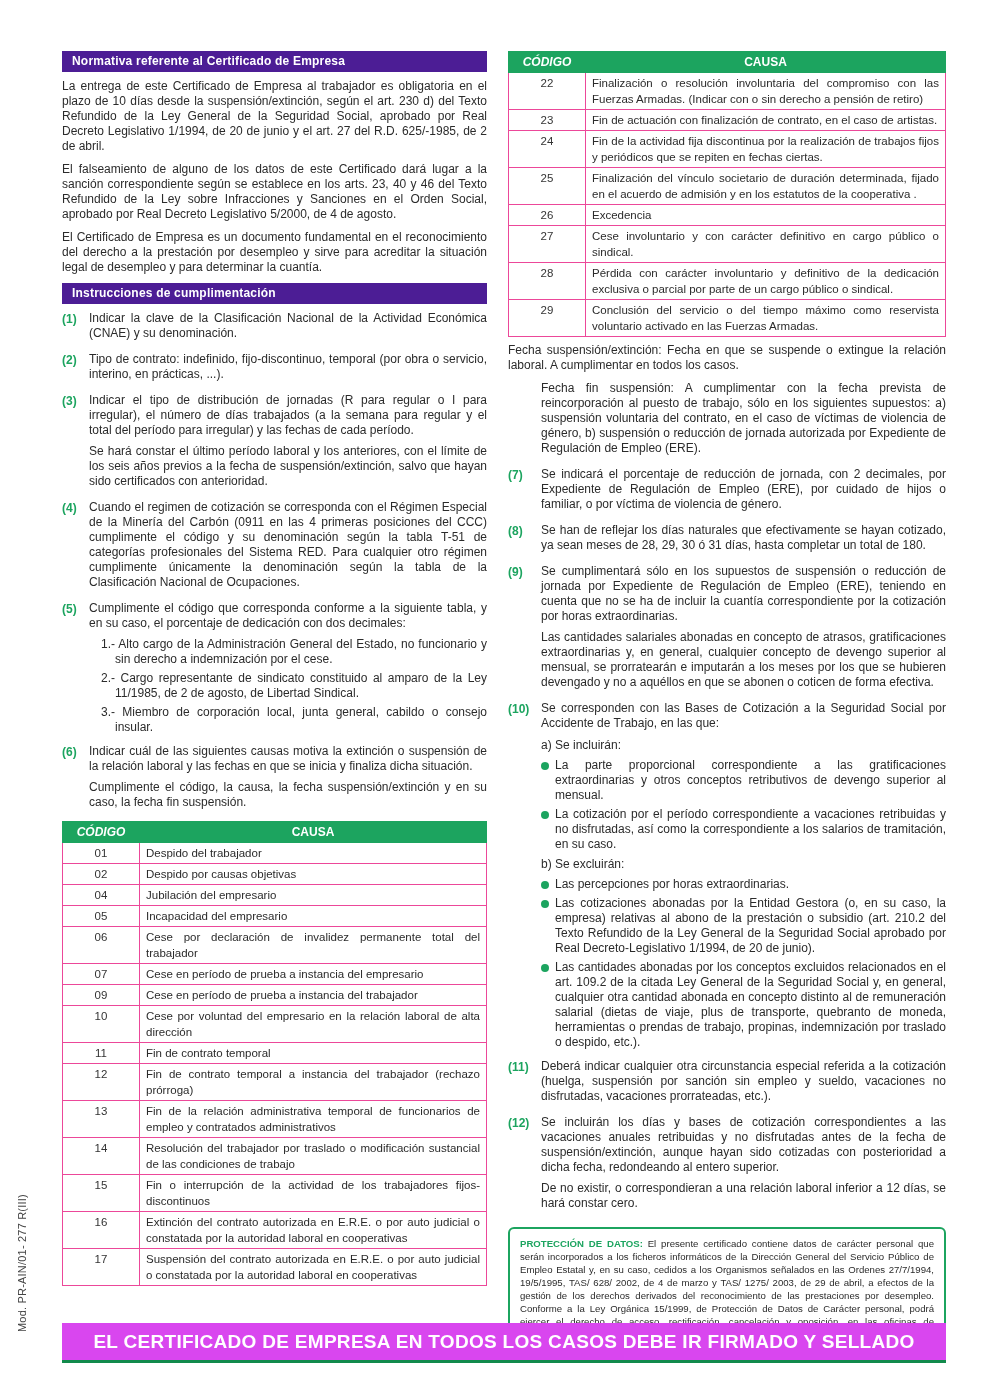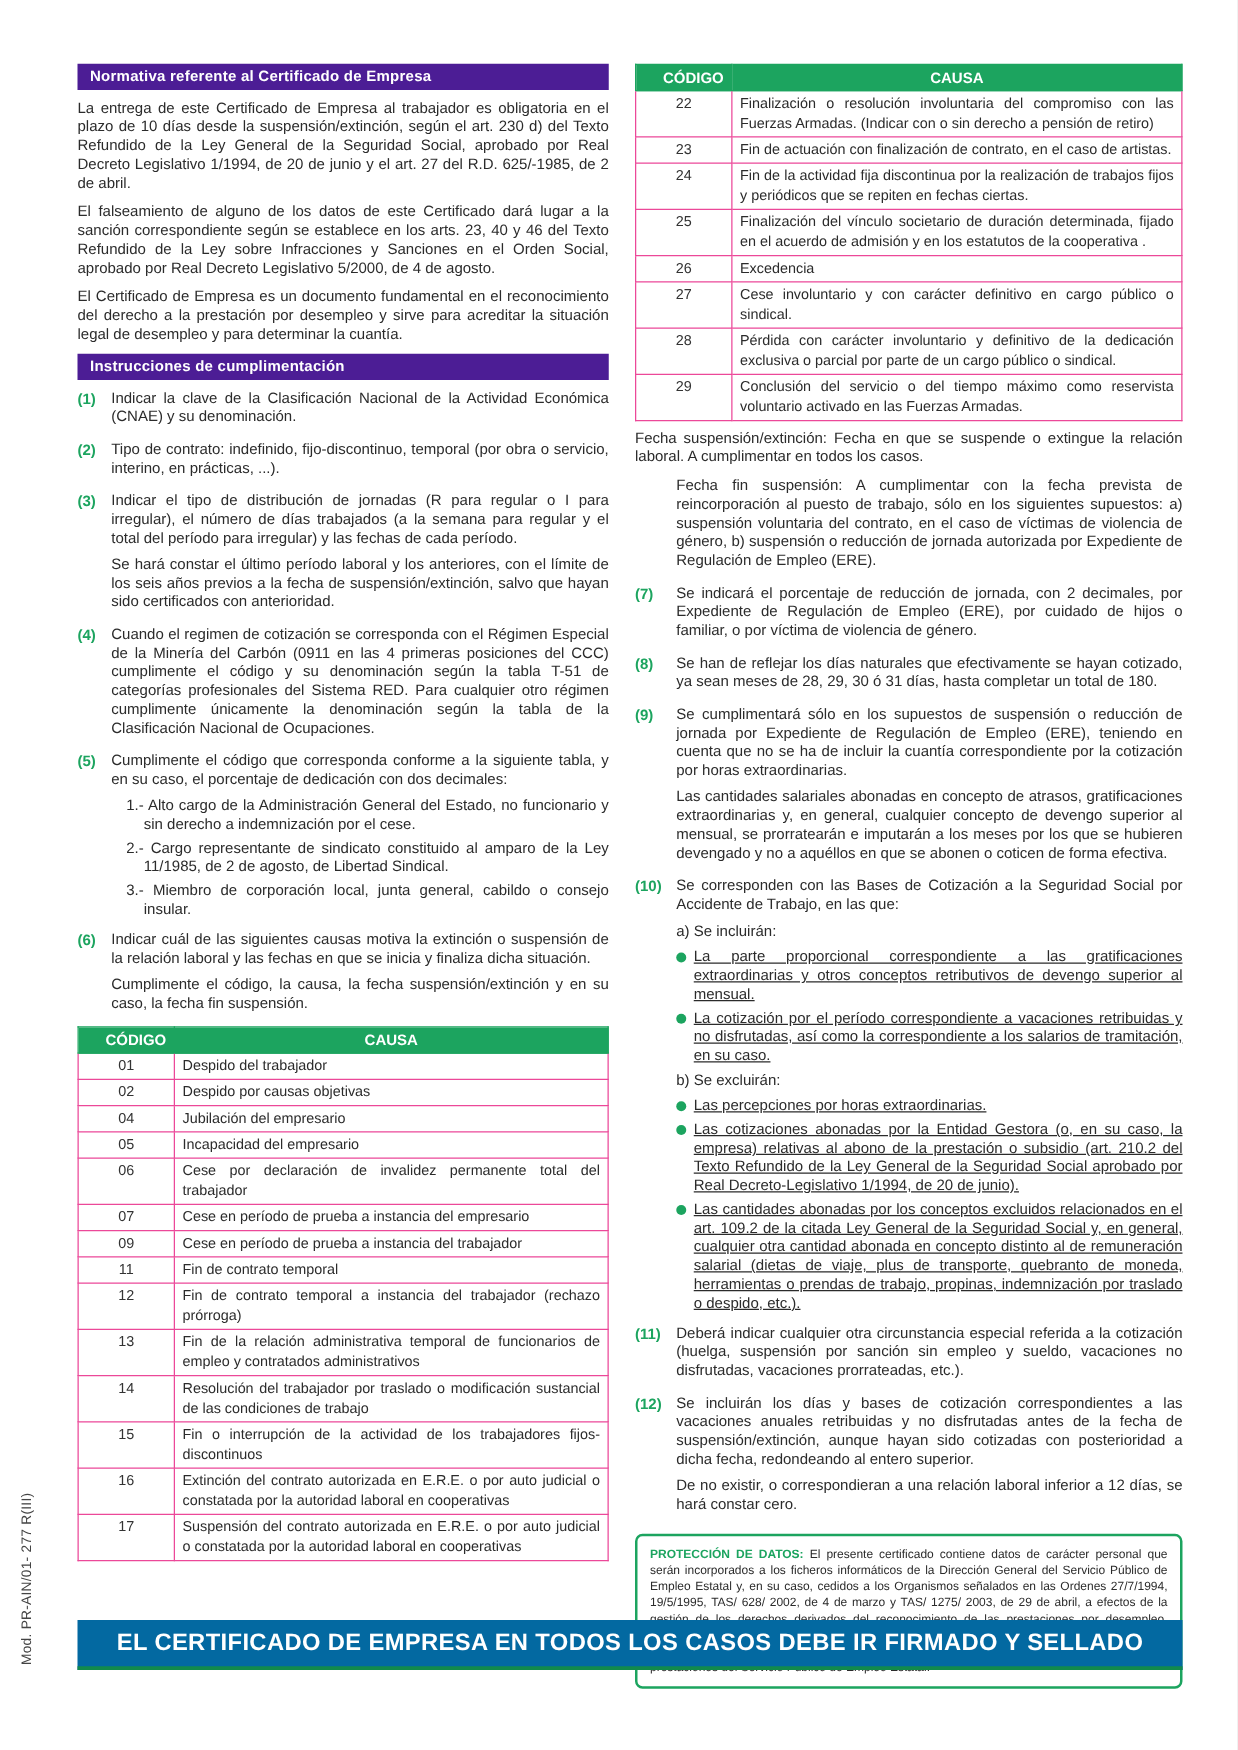--- a/index.html
+++ b/index.html
@@ -45,40 +45,40 @@
     font-size:12px; line-height:17px;
   }
   .col-right .inum{width:33px;}
   .ibody{flex:1; min-width:0;}
   .ibody p.body{margin-bottom:6px;}
   .sublist p.body{
     margin:0 0 4px 0;
     padding-left:26px; text-indent:-14px;
   }
   .sublabel{font-size:12px;line-height:17px;margin:2px 0 4px 0;}
-  .bullet-item{display:flex;margin:0 0 4px 0;text-decoration:underline;}
+  .bullet-item{display:flex;margin:0 0 4px 0;}
   .bullet-dot{
     flex:none;width:8px;height:8px;border-radius:50%;
     background:#1ca45f;margin:4px 6px 0 0;
   }
   .bullet-item p.body{margin:0;}
 
   
   table.codes{
     width:100%;
     border-collapse:collapse;
     margin-top:4px;
   }
   table.codes th{
     background:#1ca45f;color:#ffffff;
     font-size:12px;font-weight:600;
     padding:3px 6px;
     border:1px solid #1ca45f;
   }
-  table.codes th.h-codigo{text-align:right;width:64px;}
+  table.codes th.h-codigo{text-align:center;width:64px;font-style:italic;}
   table.codes th.h-causa{text-align:center;}
   table.codes td{
     border:1px solid #ec4899;
     font-size:11.5px;line-height:16px;
     padding:2px 6px;
     vertical-align:top;
   }
   table.codes td.code{text-align:center;width:64px;color:#333;}
   table.codes td.causa{text-align:justify;}
 
@@ -90,22 +90,22 @@
     margin-top:10px;
     font-size:9.6px;line-height:13px;
     text-align:justify;
     color:#2b2b2b;
   }
   .protect-label{color:#1ca45f;font-weight:bold;}
 
   
   .footer-banner{
     position:absolute;
-    left:62px; right:44px; top:1296px;
-    background:#0369a1;
+    left:62px; right:44px; top:1323px;
+    background:#d946ef;
     border-bottom:3px solid #128a4c;
     color:#ffffff;
     font-size:19px;font-weight:bold;
     letter-spacing:.3px;
     text-align:center;
     padding:8px 0 7px 0;
   }
 
   
   .model-code{
@@ -211,20 +211,24 @@
             </tr>
           <tr>
               <td class="code">07</td>
               <td class="causa">Cese en período de prueba a instancia del empresario</td>
             </tr>
           <tr>
               <td class="code">09</td>
               <td class="causa">Cese en período de prueba a instancia del trabajador</td>
             </tr>
           <tr>
+              <td class="code">10</td>
+              <td class="causa">Cese por voluntad del empresario en la relación laboral de alta dirección</td>
+            </tr>
+          <tr>
               <td class="code">11</td>
               <td class="causa">Fin de contrato temporal</td>
             </tr>
           <tr>
               <td class="code">12</td>
               <td class="causa">Fin de contrato temporal a instancia del trabajador (rechazo prórroga)</td>
             </tr>
           <tr>
               <td class="code">13</td>
               <td class="causa">Fin de la relación administrativa temporal de funcionarios de empleo y contratados administrativos</td>

